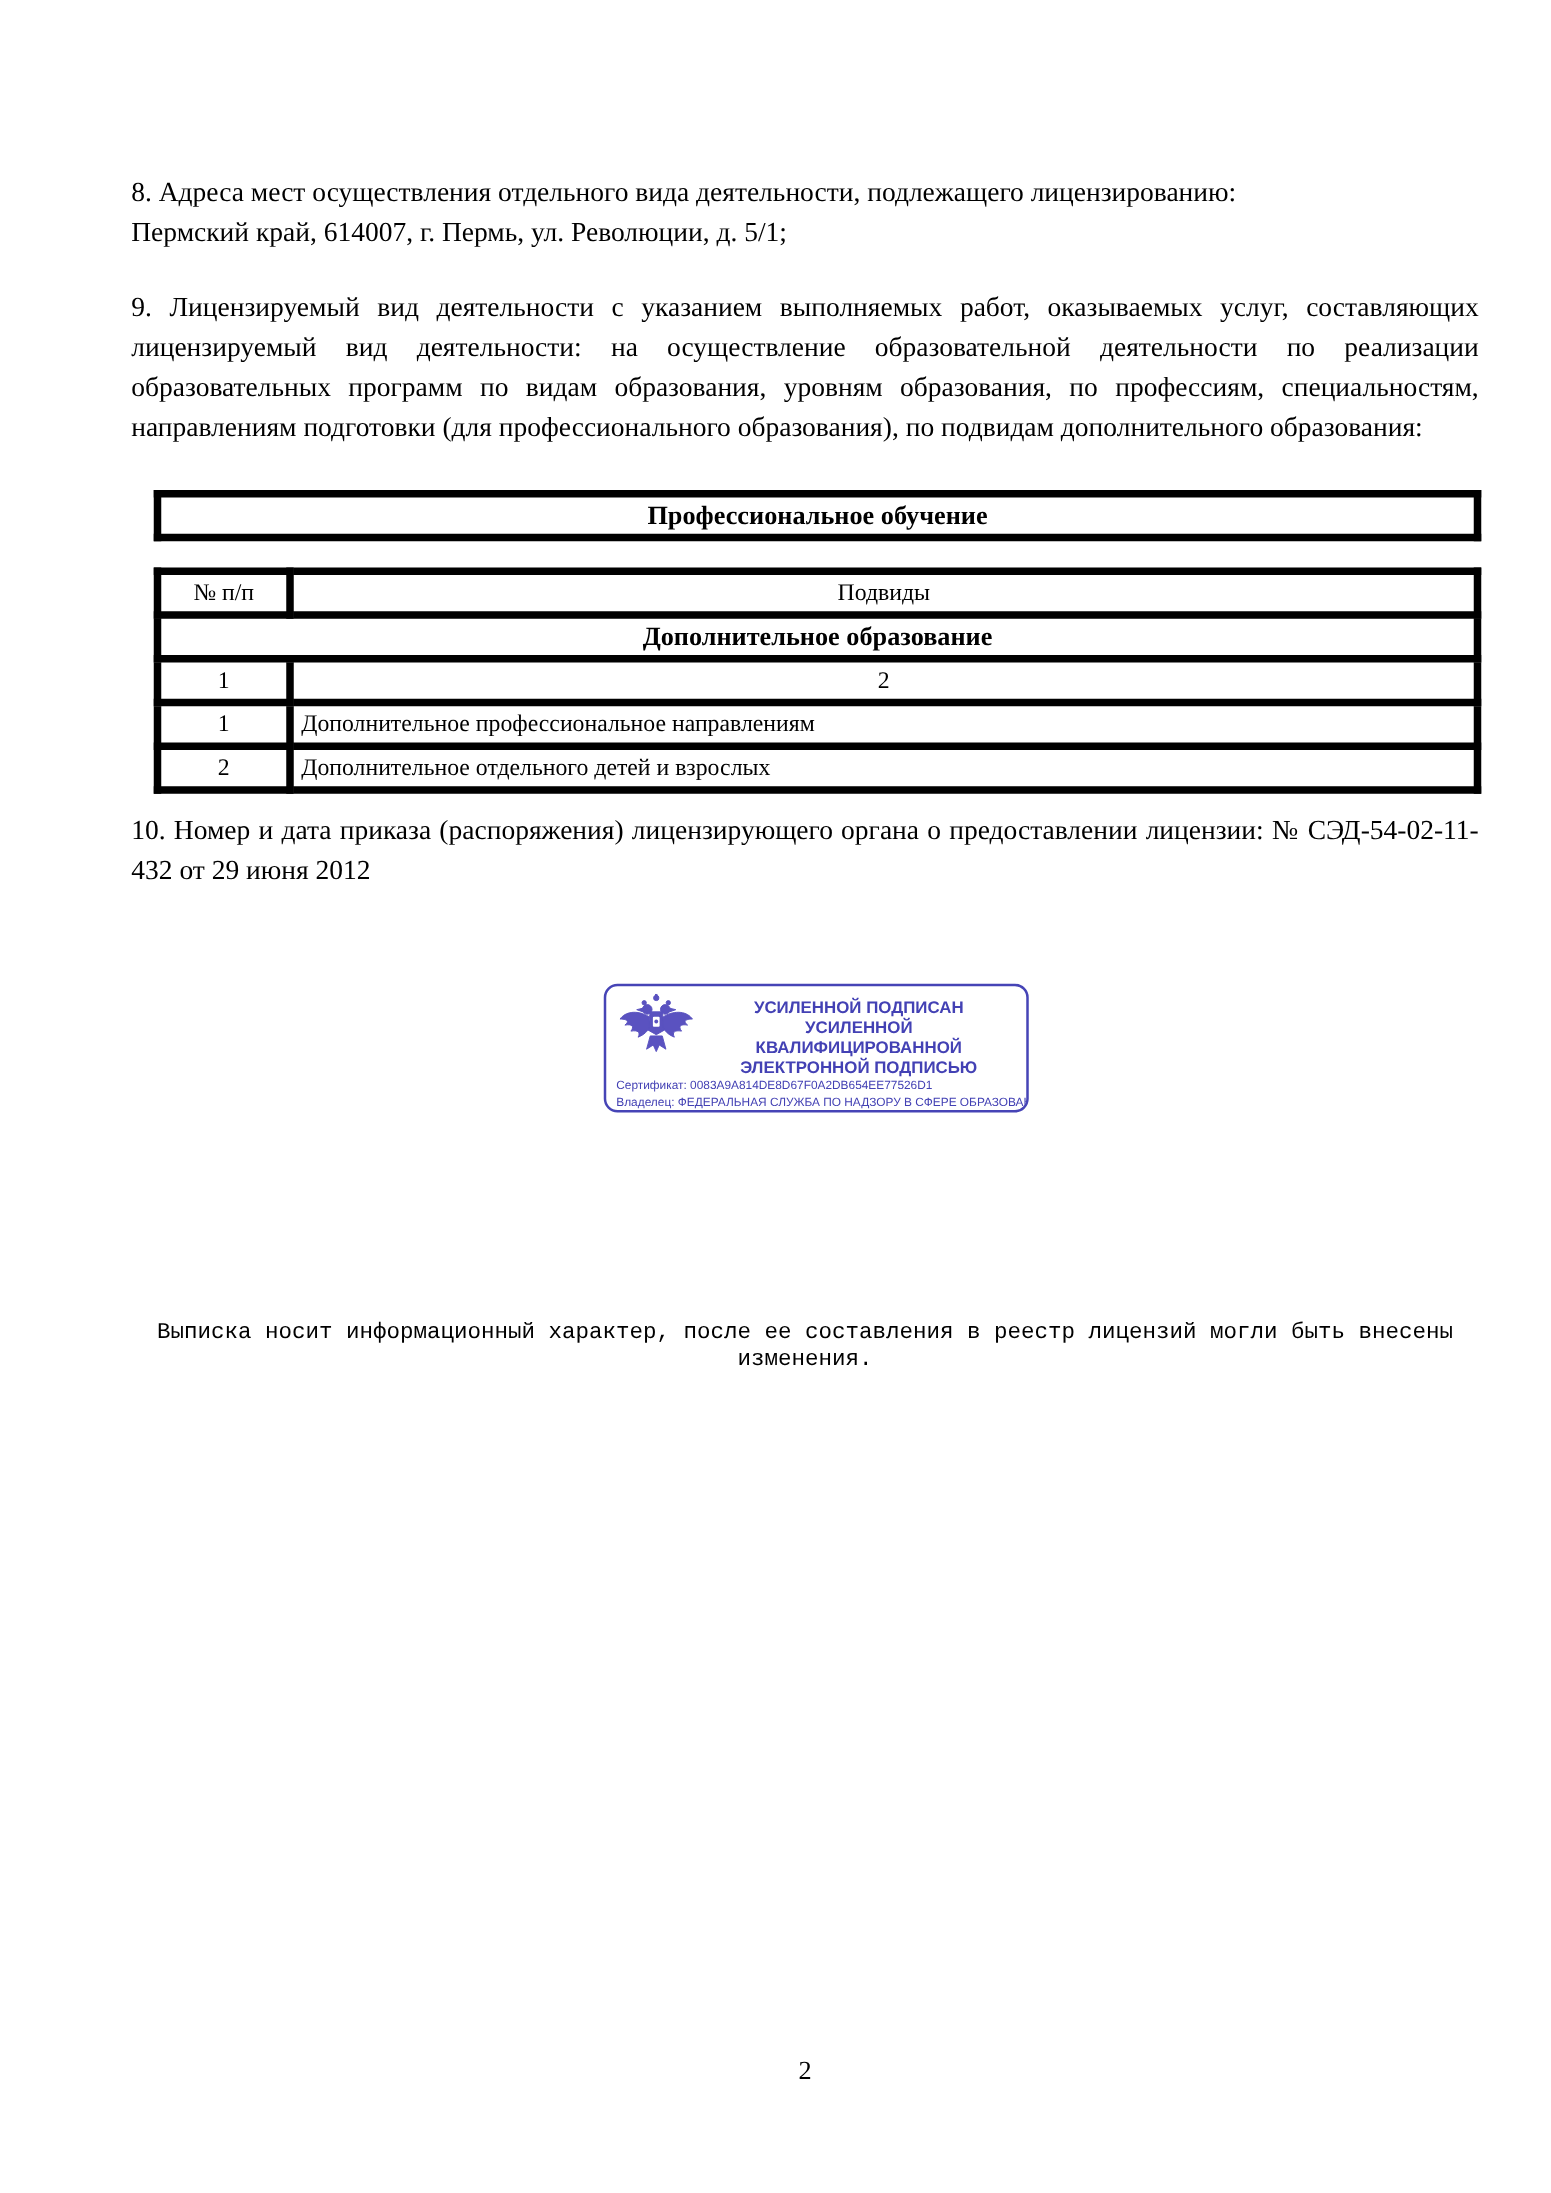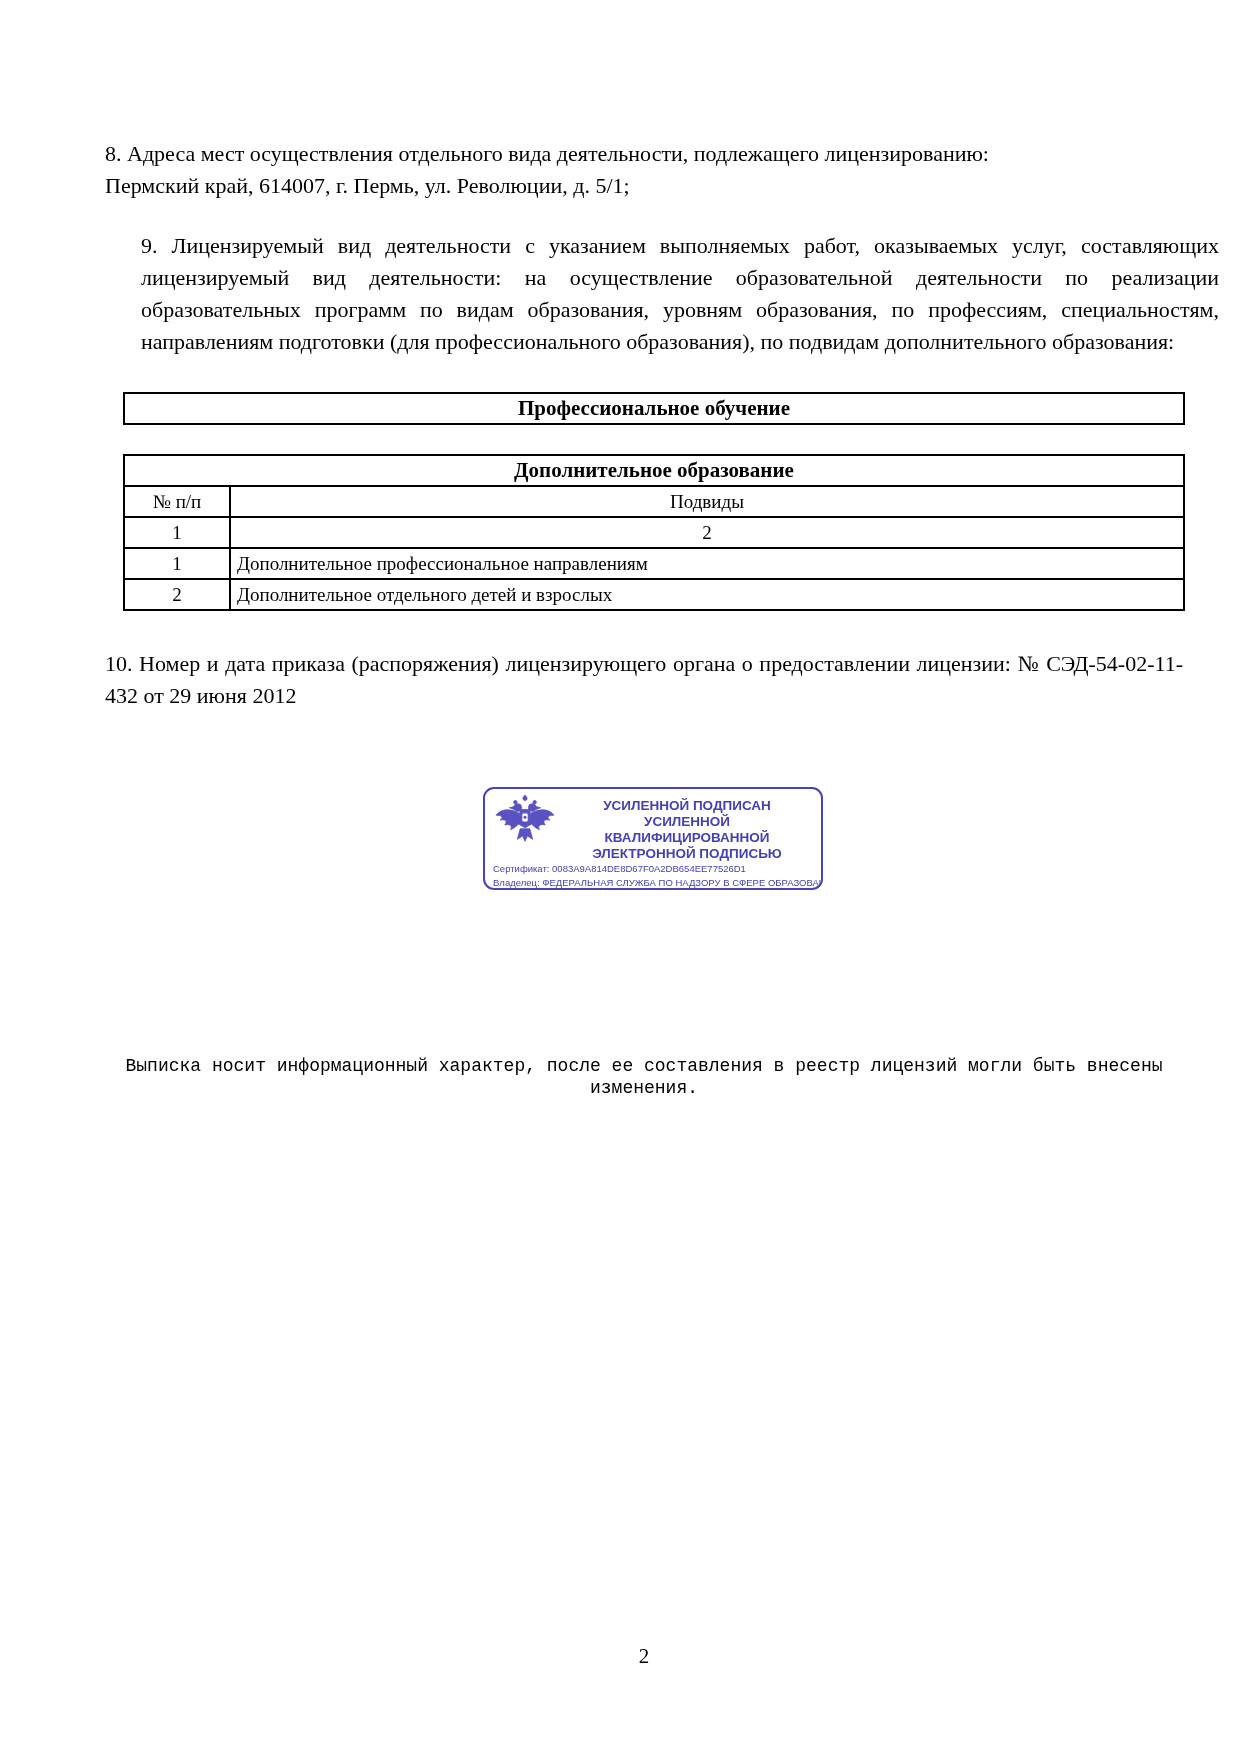--- a/index.html
+++ b/index.html
@@ -14,35 +14,35 @@
   }
   .para {
     position: absolute;
     left: 105px;
     width: 1078px;
     font-size: 22px;
     line-height: 32px;
     margin: 0;
   }
   #para-8 { top: 138px; }
-  #para-9 { top: 230px; text-align: justify; text-align-last: left; margin-left: 36px; }
+  #para-9 { top: 230px; text-align: justify; text-align-last: left; }
   #para-10 { top: 648px; text-align: justify; text-align-last: left; }
 
   table.doc-table {
     position: absolute;
     left: 123px;
     width: 1062px;
     border-collapse: collapse;
     table-layout: fixed;
     font-size: 19px;
   }
   #table-professional { top: 392px; }
   #table-additional   { top: 454px; }
   table.doc-table td {
-    border: 2px solid #000000;
+    border: 6px solid #000000;
     padding: 2px 6px;
     vertical-align: middle;
     line-height: 25px;
   }
   td.title-cell {
     text-align: center;
     font-weight: bold;
     font-size: 21px;
     line-height: 28px;
   }
@@ -119,25 +119,25 @@
     </tbody>
   </table>
 
   <table class="doc-table" id="table-additional">
     <colgroup>
         <col class="num-col">
         <col>
       </colgroup>
     <tbody>
       <tr>
-        <td class="title-cell" colspan="2">Дополнительное образование</td>
+        <td class="center">№ п/п</td>
+        <td class="center">Подвиды</td>
       </tr>
       <tr>
-        <td class="center">№ п/п</td>
-        <td class="center">Подвиды</td>
+        <td class="title-cell" colspan="2">Дополнительное образование</td>
       </tr>
       <tr>
         <td class="center">1</td>
         <td class="center">2</td>
       </tr>
       <tr>
         <td class="center">1</td>
         <td>Дополнительное профессиональное направлениям</td>
       </tr>
       <tr>

